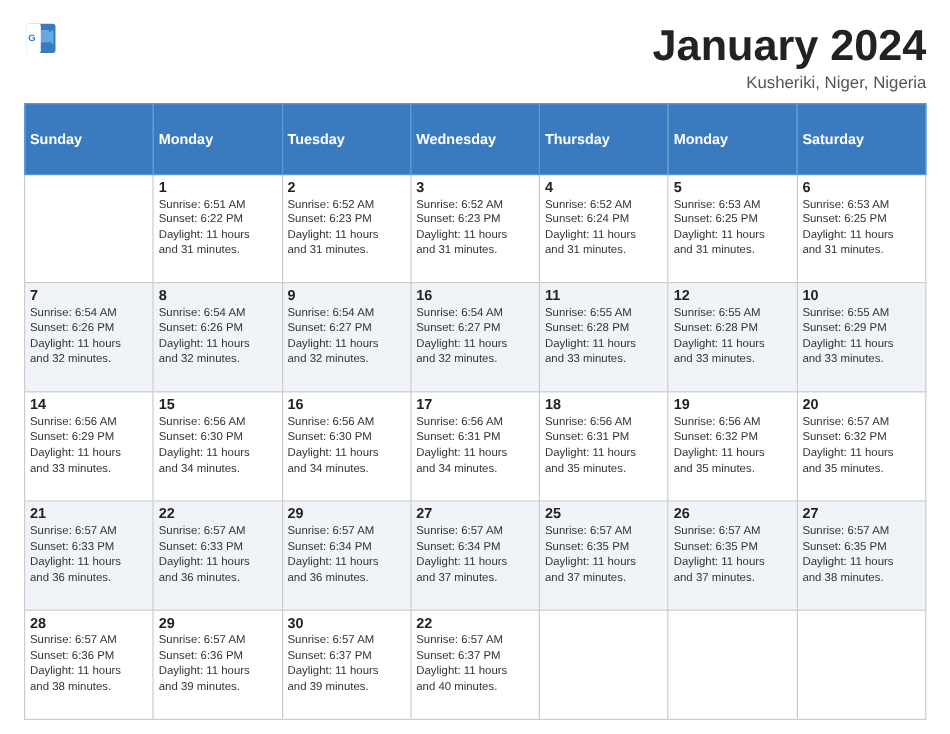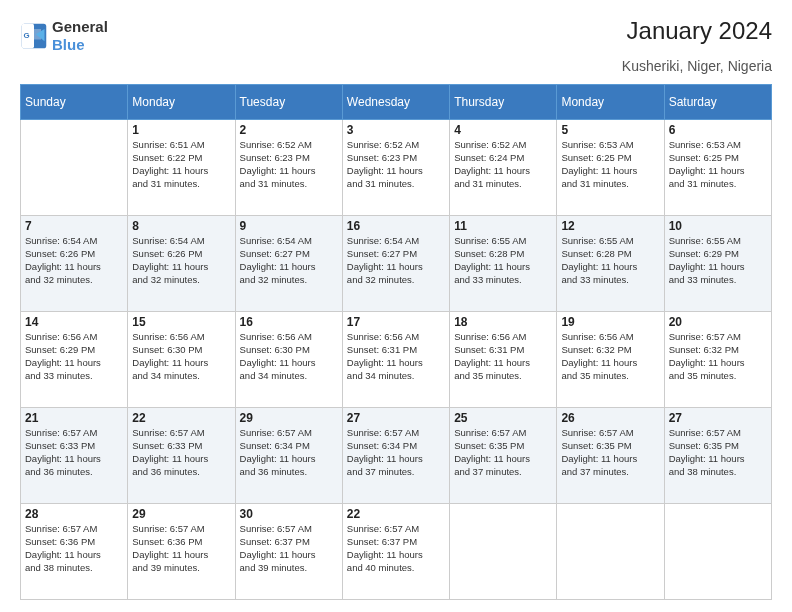--- a/index.html
+++ b/index.html
@@ -35,43 +35,43 @@
       line-height: 1.2;
     }
     .logo-icon {
       width: 28px;
       height: 28px;
     }
     .title-block {
       text-align: right;
     }
     .main-title {
-      font-size: 24px;
-      font-weight: normal;
+      font-size: 36px;
+      font-weight: bold;
       color: #222;
       line-height: 1.1;
     }
     .subtitle {
       font-size: 14px;
       color: #555;
-      margin-top: 14px;
+      margin-top: 2px;
     }
     .calendar {
       flex: 1;
       border: 1px solid #ccc;
       border-collapse: collapse;
       width: 100%;
       table-layout: fixed;
     }
     .calendar th {
       background: #3a7abf;
       color: #fff;
       font-size: 12px;
-      font-weight: normal;
-      padding: 10px 4px;
+      font-weight: bold;
+      padding: 22px 4px;
       text-align: left;
       border: 1px solid #5a9ad4;
     }
     .calendar td {
       border: 1px solid #ccc;
       vertical-align: top;
       padding: 3px 4px;
       font-size: 10px;
       color: #333;
       height: 82px;
@@ -101,24 +101,20 @@
 <div class="page">
   <div class="header">
     <div class="logo">
       <svg class="logo-icon" viewBox="0 0 32 32">
         <rect x="2" y="2" width="28" height="28" rx="3" fill="#3a7abf"></rect>
         <polygon points="10,8 24,8 24,20 10,20" fill="white" opacity="0.3"></polygon>
         <polygon points="18,14 28,8 28,22" fill="#5ab0e8"></polygon>
         <rect x="2" y="2" width="14" height="28" rx="2" fill="white"></rect>
         <text x="4" y="18" font-size="9" fill="#3a7abf" font-weight="bold">G</text>
       </svg>
-      <div class="logo-text">
-        <div>General</div>
-        <div style="color:#4a90d9;">Blue</div>
-      </div>
     </div>
     <div class="title-block">
       <div class="main-title">January 2024</div>
       <div class="subtitle">Kusheriki, Niger, Nigeria</div>
     </div>
   </div>
 
   <table class="calendar">
     <thead>
       <tr>

